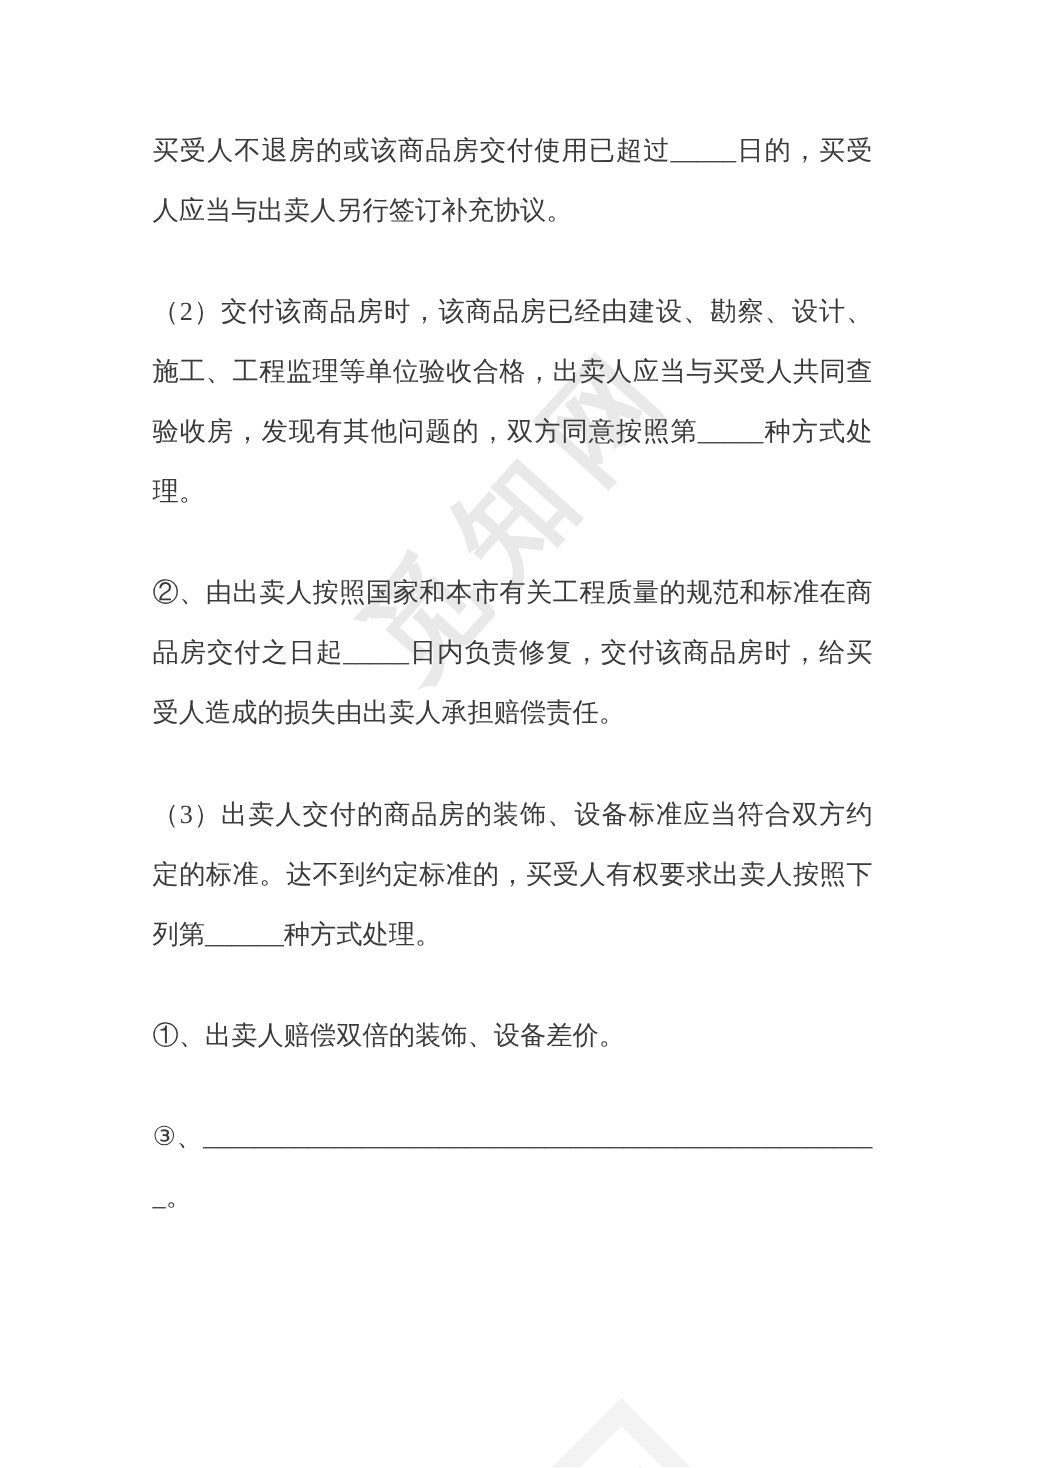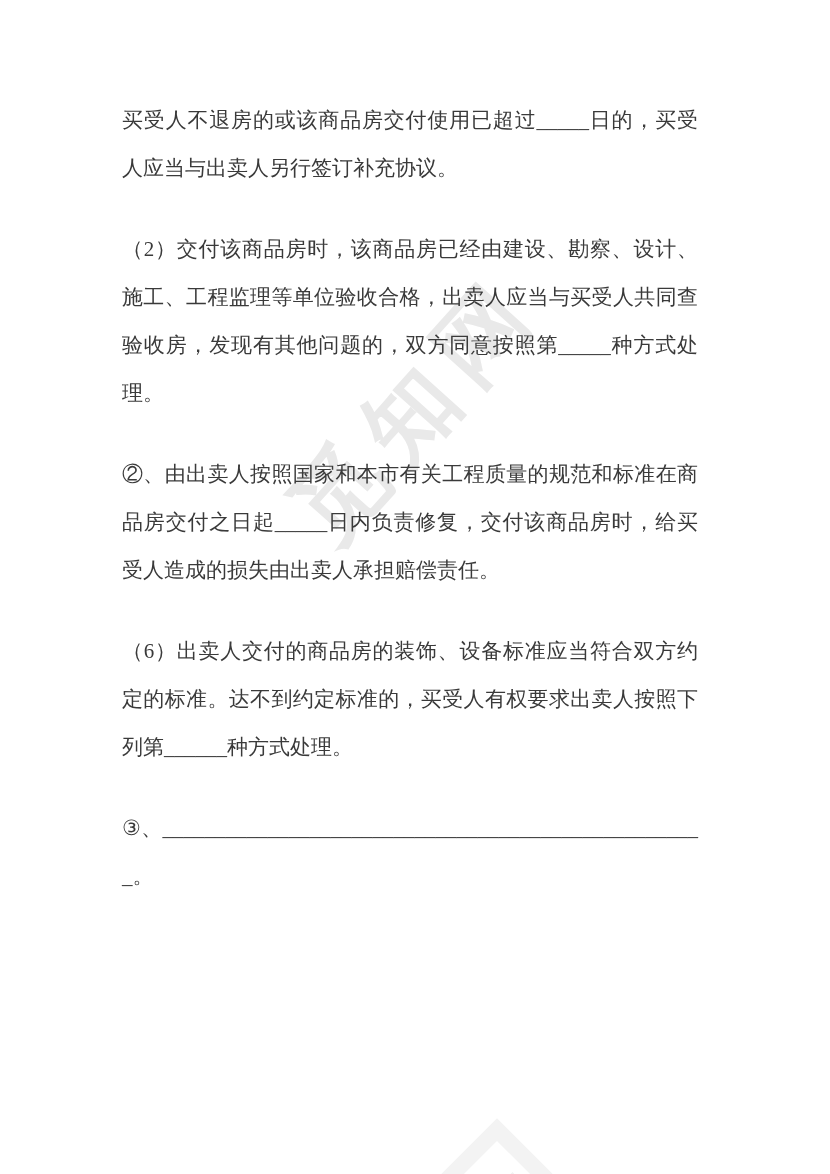--- a/index.html
+++ b/index.html
@@ -82,17 +82,18 @@
   <div class="watermark-logo">
     <div class="diamond"></div>
 
     <div class="mark-b"></div>
   </div>
 
   <div class="content">
       <p>买受人不退房的或该商品房交付使用已超过_____日的，买受人应当与出卖人另行签订补充协议。</p>
       <p>（2）交付该商品房时，该商品房已经由建设、勘察、设计、施工、工程监理等单位验收合格，出卖人应当与买受人共同查验收房，发现有其他问题的，双方同意按照第_____种方式处理。</p>
       <p>②、由出卖人按照国家和本市有关工程质量的规范和标准在商品房交付之日起_____日内负责修复，交付该商品房时，给买受人造成的损失由出卖人承担赔偿责任。</p>
-      <p>（6）出卖人交付的商品房的装饰、设备标准应当符合双方约定的标准。达不到约定标准的，买受人有权要求出卖人按照下列第______种方式处理。</p>
+      <p>（3）出卖人交付的商品房的装饰、设备标准应当符合双方约定的标准。达不到约定标准的，买受人有权要求出卖人按照下列第______种方式处理。</p>
+      <p>①、出卖人赔偿双倍的装饰、设备差价。</p>
       <p>③、____________________________________________________。</p>
     </div>
 
 </div>
 
 </body></html>

